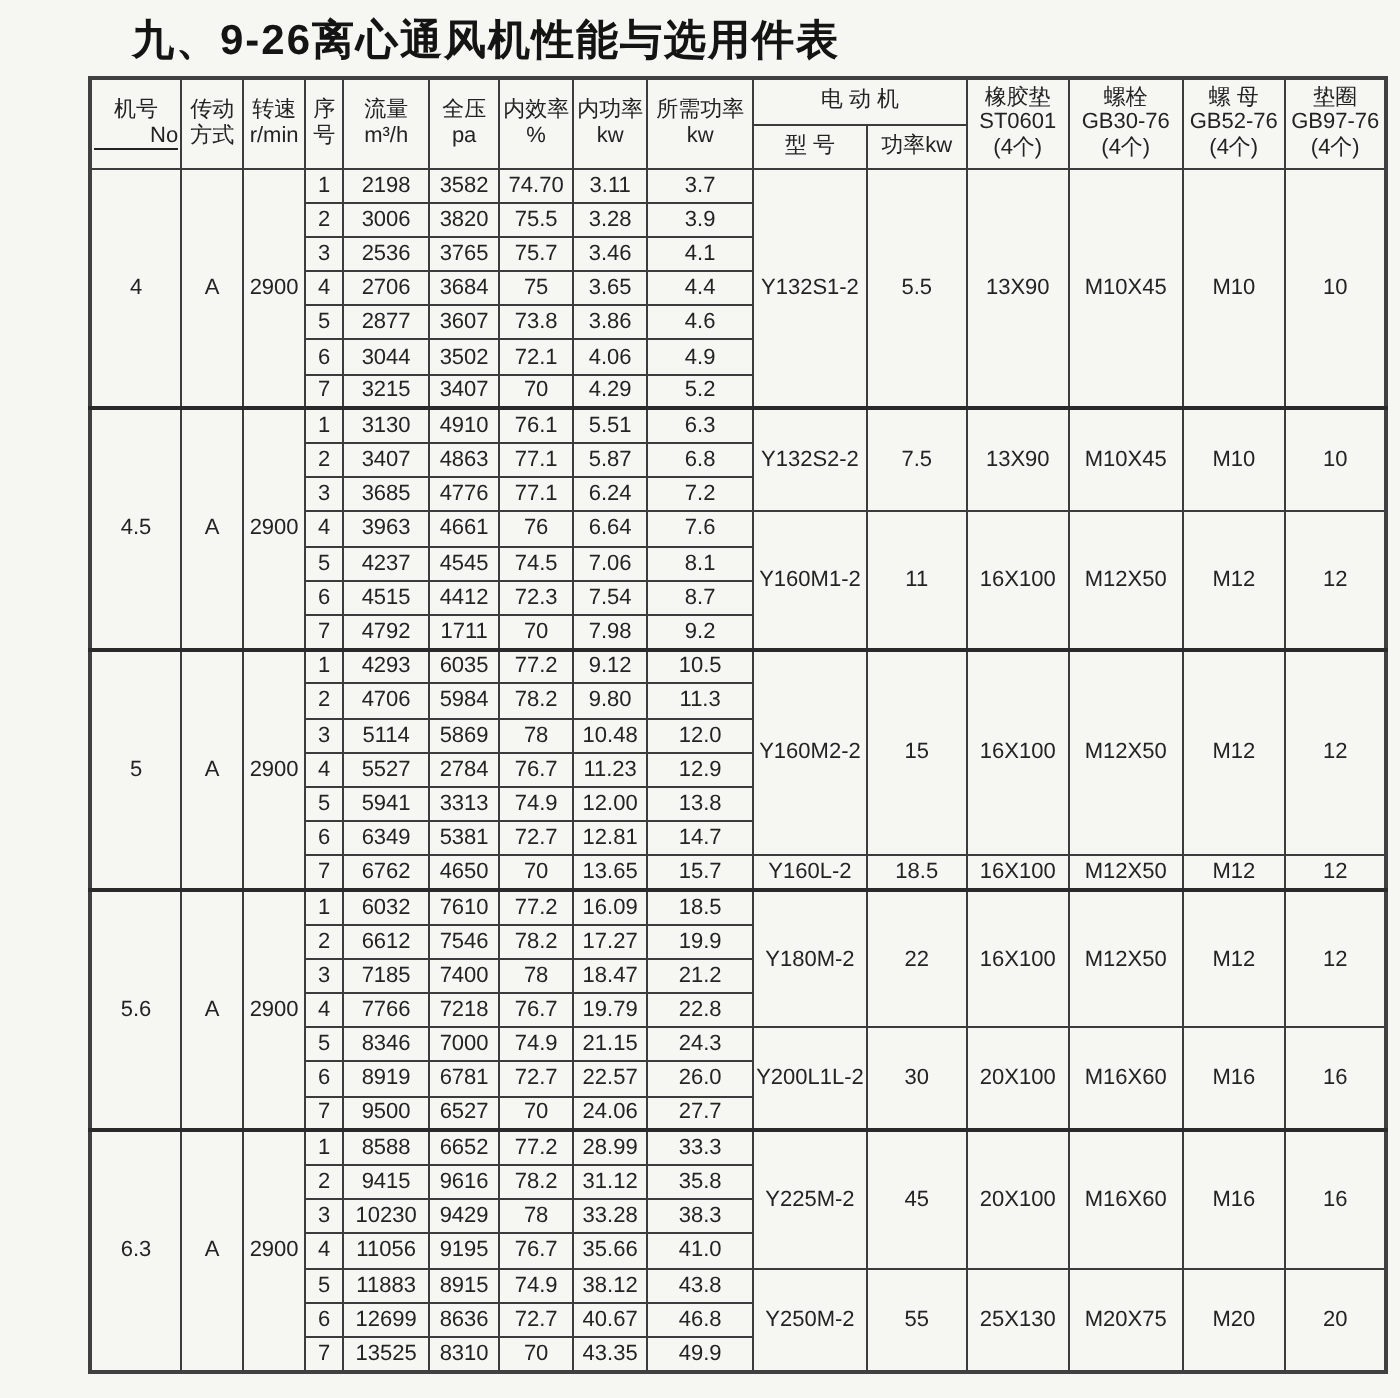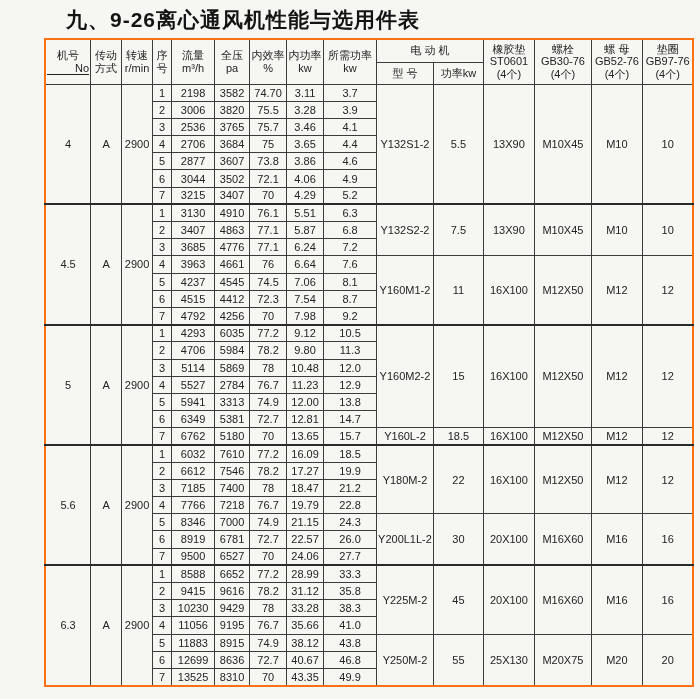--- a/index.html
+++ b/index.html
@@ -8,21 +8,21 @@
     background:#f6f6f3;color:#1e1e1e;
     font-family:"Liberation Sans","DejaVu Sans",sans-serif;
   }
   .page-title{
     position:absolute;left:29px;top:6px;
     font-size:21px;font-weight:bold;color:#141414;letter-spacing:1px;margin-left:37px;
   }
   table.perf{
     position:absolute;left:44px;top:38px;
     border-collapse:collapse;table-layout:fixed;
-    border:2px solid #f97316;
+    border:2px solid #404040;
     font-size:11px;color:#232323;
   }
   .perf th,.perf td{
     border:1px solid #3c3c3c;
     text-align:center;vertical-align:middle;
     padding:0 1px;overflow:hidden;white-space:nowrap;
     font-weight:normal;
   }
   .perf thead tr.h1{height:23px;}
   .perf thead tr.h2{height:22px;}
@@ -248,21 +248,21 @@
         <td>6</td>
         <td>4515</td>
         <td>4412</td>
         <td>72.3</td>
         <td>7.54</td>
         <td>8.7</td>
       </tr>
       <tr>
         <td>7</td>
         <td>4792</td>
-        <td>4256</td>
+        <td>1711</td>
         <td>70</td>
         <td>7.98</td>
         <td>9.2</td>
       </tr>
       <tr class="group-start">
         <td rowspan="7">5</td>
         <td rowspan="7">A</td>
         <td rowspan="7">2900</td>
         <td>1</td>
         <td>4293</td>
@@ -313,21 +313,21 @@
         <td>6</td>
         <td>6349</td>
         <td>5381</td>
         <td>72.7</td>
         <td>12.81</td>
         <td>14.7</td>
       </tr>
       <tr>
         <td>7</td>
         <td>6762</td>
-        <td>5180</td>
+        <td>4650</td>
         <td>70</td>
         <td>13.65</td>
         <td>15.7</td>
         <td>Y160L-2</td>
         <td>18.5</td>
         <td>16X100</td>
         <td>M12X50</td>
         <td>M12</td>
         <td>12</td>
       </tr>

